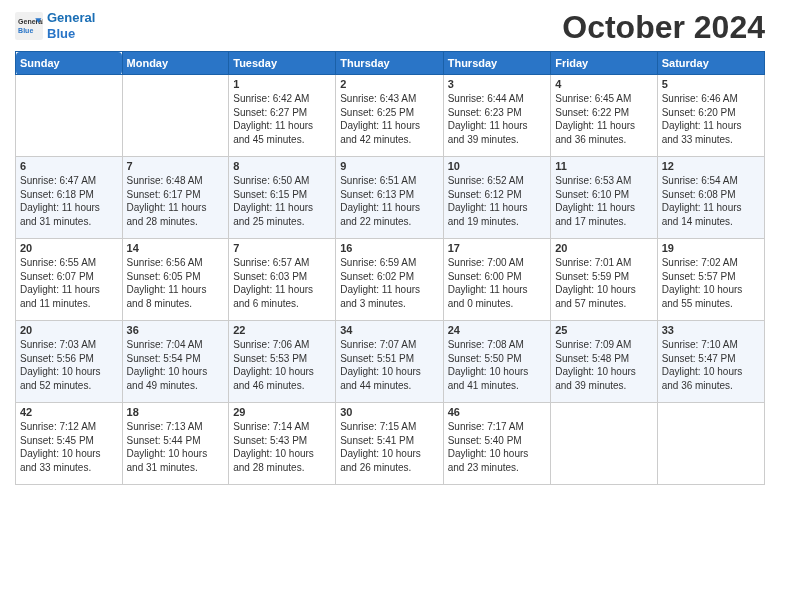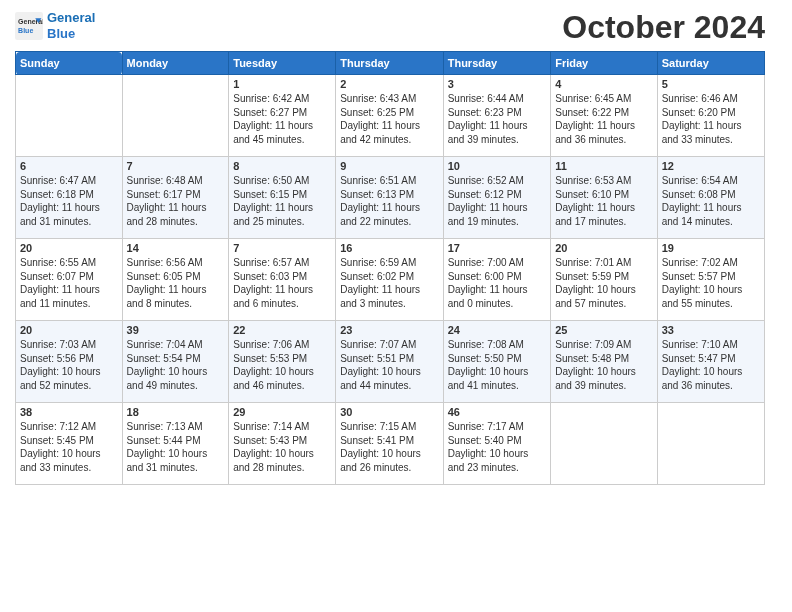--- a/index.html
+++ b/index.html
@@ -217,47 +217,47 @@
             <div class="day-num">19</div>
           <div class="cell-info">Sunrise: 7:02 AM<br>Sunset: 5:57 PM<br>Daylight: 10 hours and 55 minutes.</div>
           </td>
         </tr>
         <tr>
           <td>
             <div class="day-num">20</div>
           <div class="cell-info">Sunrise: 7:03 AM<br>Sunset: 5:56 PM<br>Daylight: 10 hours and 52 minutes.</div>
           </td>
           <td>
-            <div class="day-num">39</div>
+            <div class="day-num">36</div>
           <div class="cell-info">Sunrise: 7:04 AM<br>Sunset: 5:54 PM<br>Daylight: 10 hours and 49 minutes.</div>
           </td>
           <td>
             <div class="day-num">22</div>
           <div class="cell-info">Sunrise: 7:06 AM<br>Sunset: 5:53 PM<br>Daylight: 10 hours and 46 minutes.</div>
           </td>
           <td>
-            <div class="day-num">23</div>
+            <div class="day-num">34</div>
           <div class="cell-info">Sunrise: 7:07 AM<br>Sunset: 5:51 PM<br>Daylight: 10 hours and 44 minutes.</div>
           </td>
           <td>
             <div class="day-num">24</div>
           <div class="cell-info">Sunrise: 7:08 AM<br>Sunset: 5:50 PM<br>Daylight: 10 hours and 41 minutes.</div>
           </td>
           <td>
             <div class="day-num">25</div>
           <div class="cell-info">Sunrise: 7:09 AM<br>Sunset: 5:48 PM<br>Daylight: 10 hours and 39 minutes.</div>
           </td>
           <td>
             <div class="day-num">33</div>
           <div class="cell-info">Sunrise: 7:10 AM<br>Sunset: 5:47 PM<br>Daylight: 10 hours and 36 minutes.</div>
           </td>
         </tr>
         <tr>
           <td>
-            <div class="day-num">38</div>
+            <div class="day-num">42</div>
           <div class="cell-info">Sunrise: 7:12 AM<br>Sunset: 5:45 PM<br>Daylight: 10 hours and 33 minutes.</div>
           </td>
           <td>
             <div class="day-num">18</div>
           <div class="cell-info">Sunrise: 7:13 AM<br>Sunset: 5:44 PM<br>Daylight: 10 hours and 31 minutes.</div>
           </td>
           <td>
             <div class="day-num">29</div>
           <div class="cell-info">Sunrise: 7:14 AM<br>Sunset: 5:43 PM<br>Daylight: 10 hours and 28 minutes.</div>
           </td>

